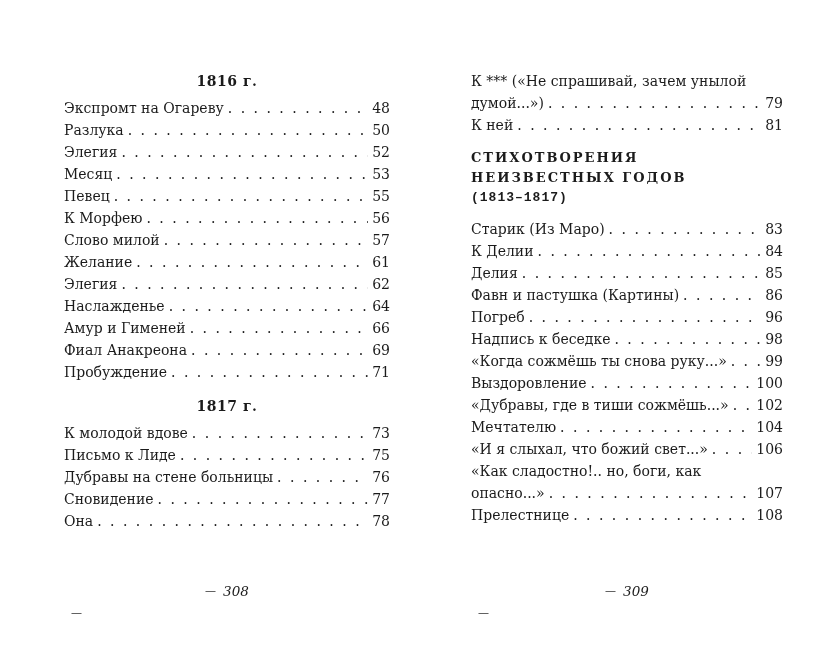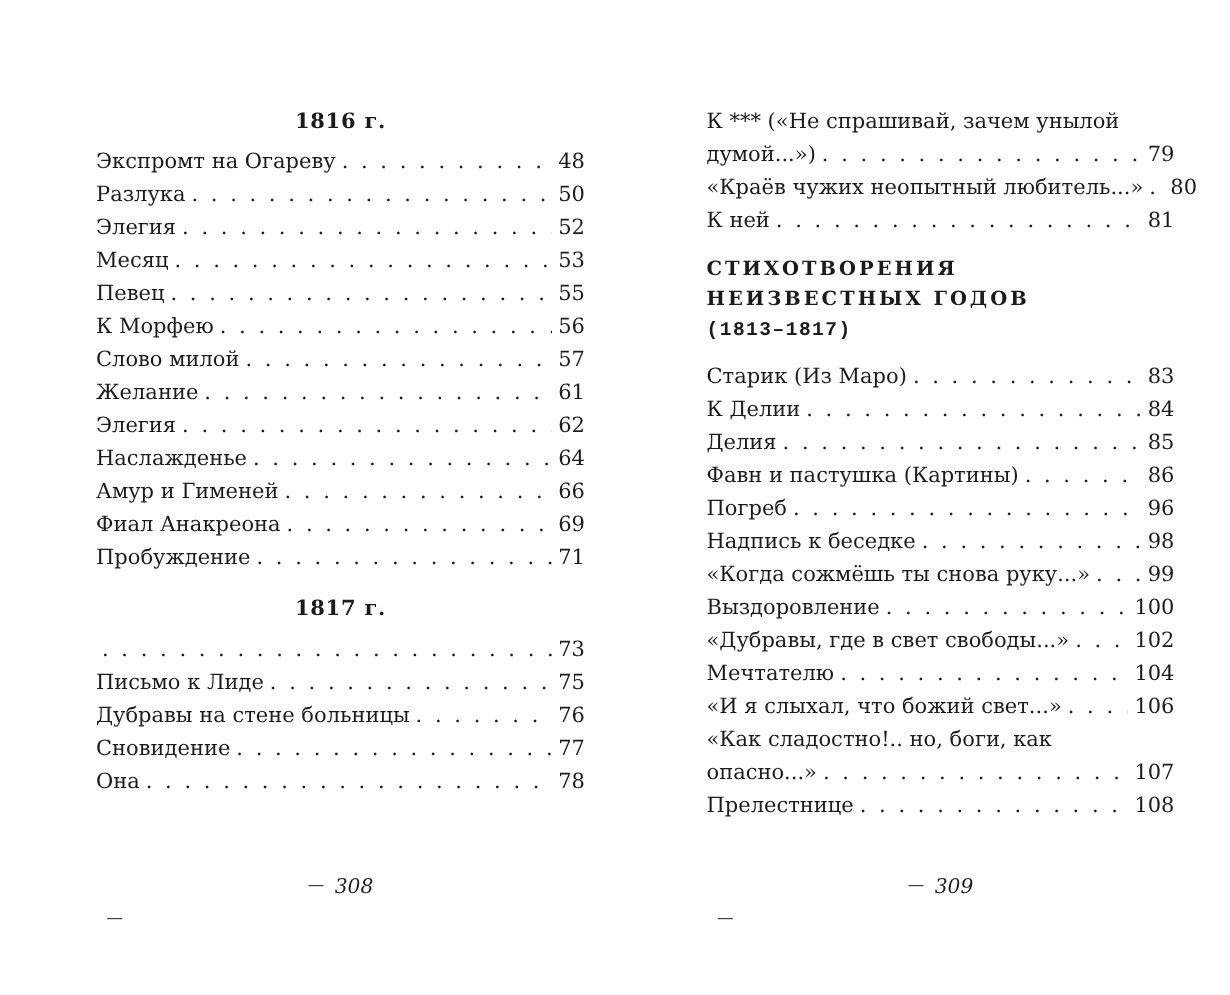--- a/index.html
+++ b/index.html
@@ -113,20 +113,21 @@
         </div>
       <div class="r">
           <span class="t">Пробуждение</span>
           <span class="ld"></span>
           <span class="p">71</span>
         </div>
 
       <div class="year-heading spaced">1817 г.</div>
 
       <div class="r">
+          <span class="t">К молодой вдове</span>
           <span class="ld"></span>
           <span class="p">73</span>
         </div>
       <div class="r">
           <span class="t">Письмо к Лиде</span>
           <span class="ld"></span>
           <span class="p">75</span>
         </div>
       <div class="r">
           <span class="t">Дубравы на стене больницы</span>
@@ -153,25 +154,20 @@
 
       <div>
         <div class="t">К *** («Не спрашивай, зачем унылой</div>
         <div class="r">
             <span class="t">думой...»)</span>
             <span class="ld"></span>
             <span class="p">79</span>
           </div>
       </div>
       <div class="r">
-          <span class="t">«Краёв чужих неопытный любитель...»</span>
-          <span class="ld"></span>
-          <span class="p">80</span>
-        </div>
-      <div class="r">
           <span class="t">К ней</span>
           <span class="ld"></span>
           <span class="p">81</span>
         </div>
 
       <div class="block-heading">
         <div>СТИХОТВОРЕНИЯ</div>
         <div>НЕИЗВЕСТНЫХ ГОДОВ</div>
         <div class="sub">(1813–1817)</div>
       </div>
@@ -212,21 +208,21 @@
           <span class="t">«Когда сожмёшь ты снова руку...»</span>
           <span class="ld"></span>
           <span class="p">99</span>
         </div>
       <div class="r">
           <span class="t">Выздоровление</span>
           <span class="ld"></span>
           <span class="p">100</span>
         </div>
       <div class="r">
-          <span class="t">«Дубравы, где в свет свободы...»</span>
+          <span class="t">«Дубравы, где в тиши сожмёшь...»</span>
           <span class="ld"></span>
           <span class="p">102</span>
         </div>
       <div class="r">
           <span class="t">Мечтателю</span>
           <span class="ld"></span>
           <span class="p">104</span>
         </div>
       <div class="r">
           <span class="t">«И я слыхал, что божий свет...»</span>

